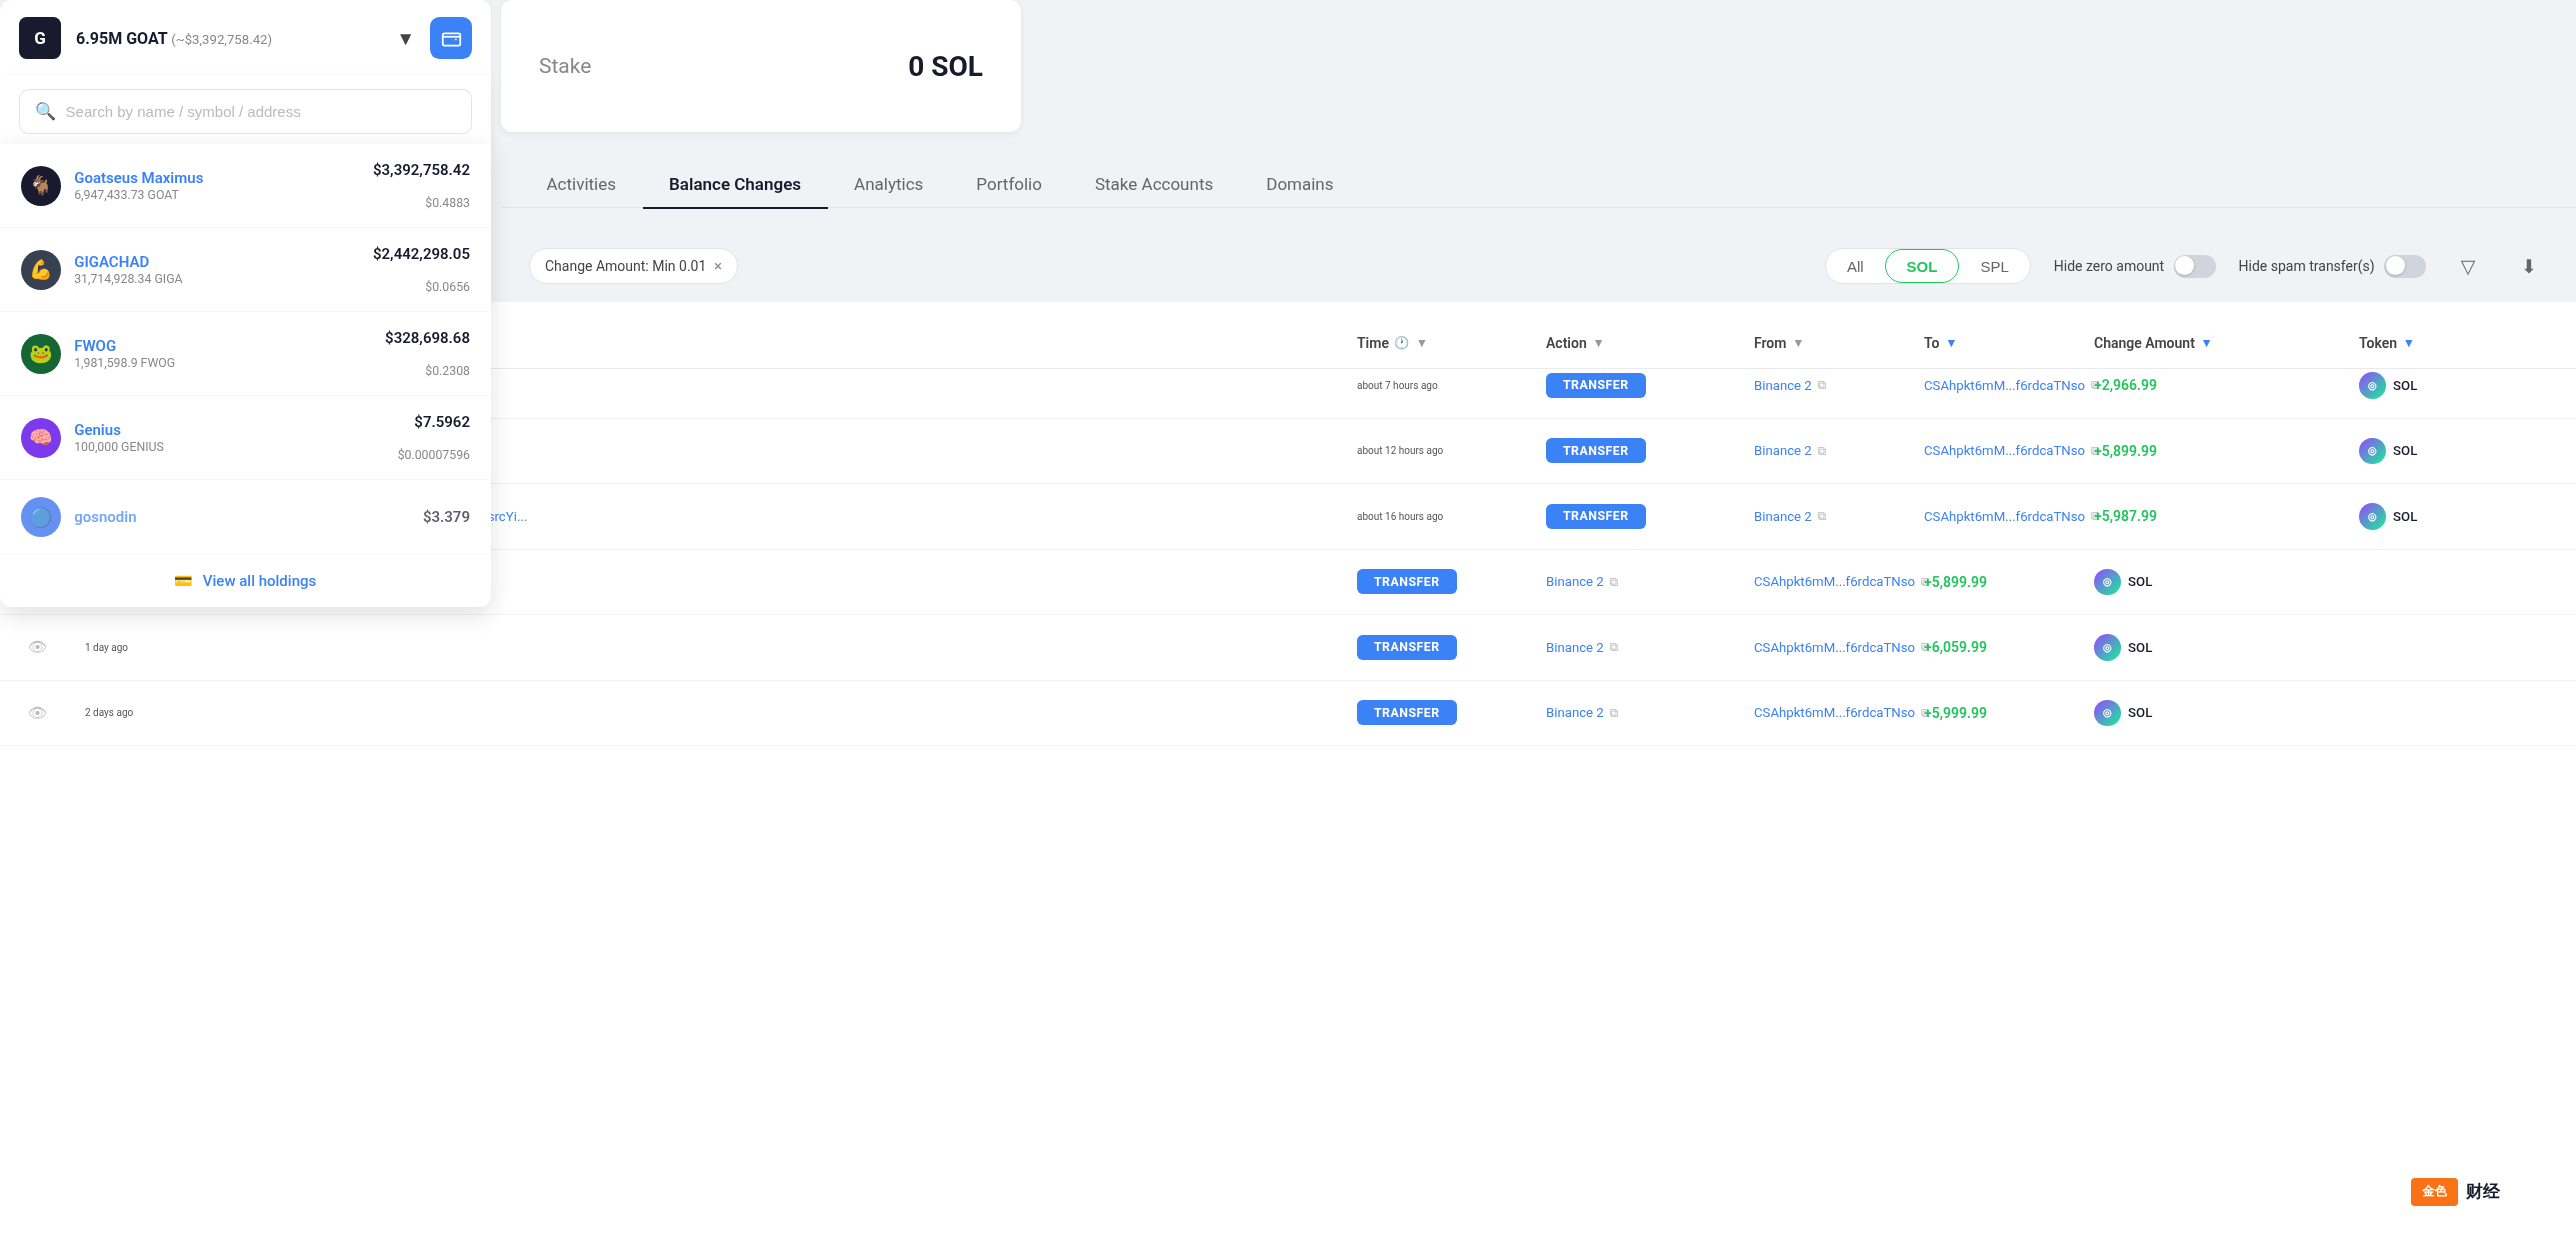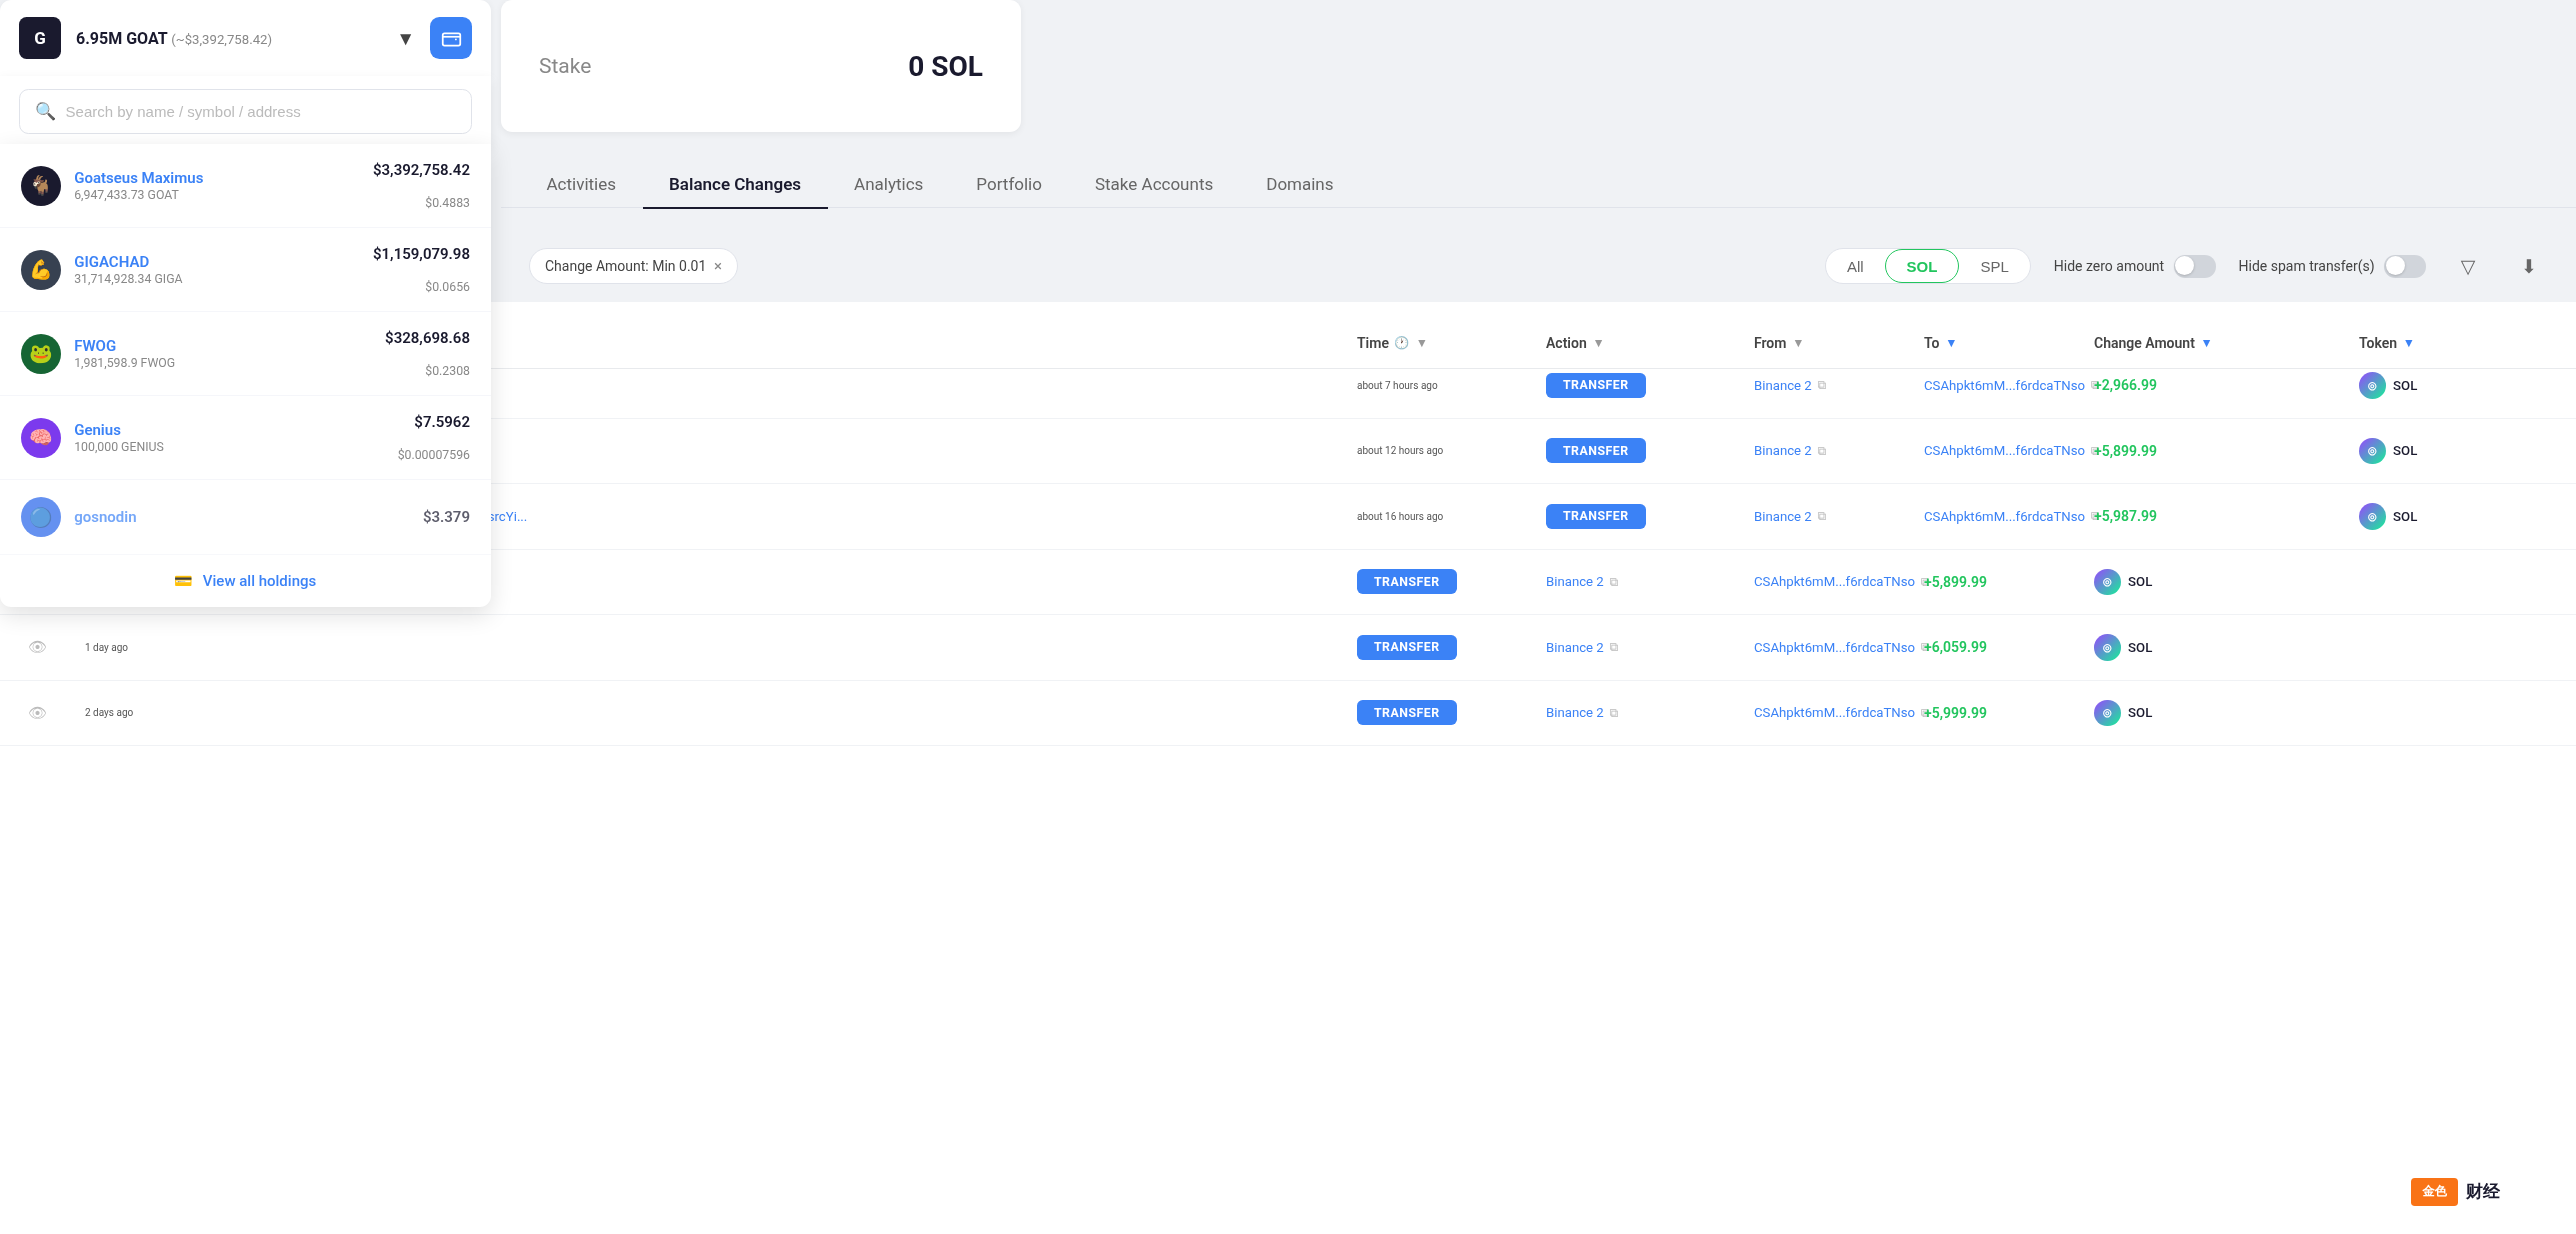--- a/index.html
+++ b/index.html
@@ -780,21 +780,21 @@
       <div class="holding-price">$0.4883</div>
     </div>
   </div>
           <div class="holding-item">
     <div class="holding-icon" style="background:#374151;">💪</div>
     <div class="holding-info">
       <div class="holding-name">GIGACHAD</div>
       <div class="holding-amount">31,714,928.34 GIGA</div>
     </div>
     <div class="holding-values">
-      <div class="holding-usd">$1,159,079.98</div>
+      <div class="holding-usd">$2,442,298.05</div>
       <div class="holding-price">$0.0656</div>
     </div>
   </div>
           <div class="holding-item">
     <div class="holding-icon" style="background:#166534;">🐸</div>
     <div class="holding-info">
       <div class="holding-name">FWOG</div>
       <div class="holding-amount">1,981,598.9 FWOG</div>
     </div>
     <div class="holding-values">

